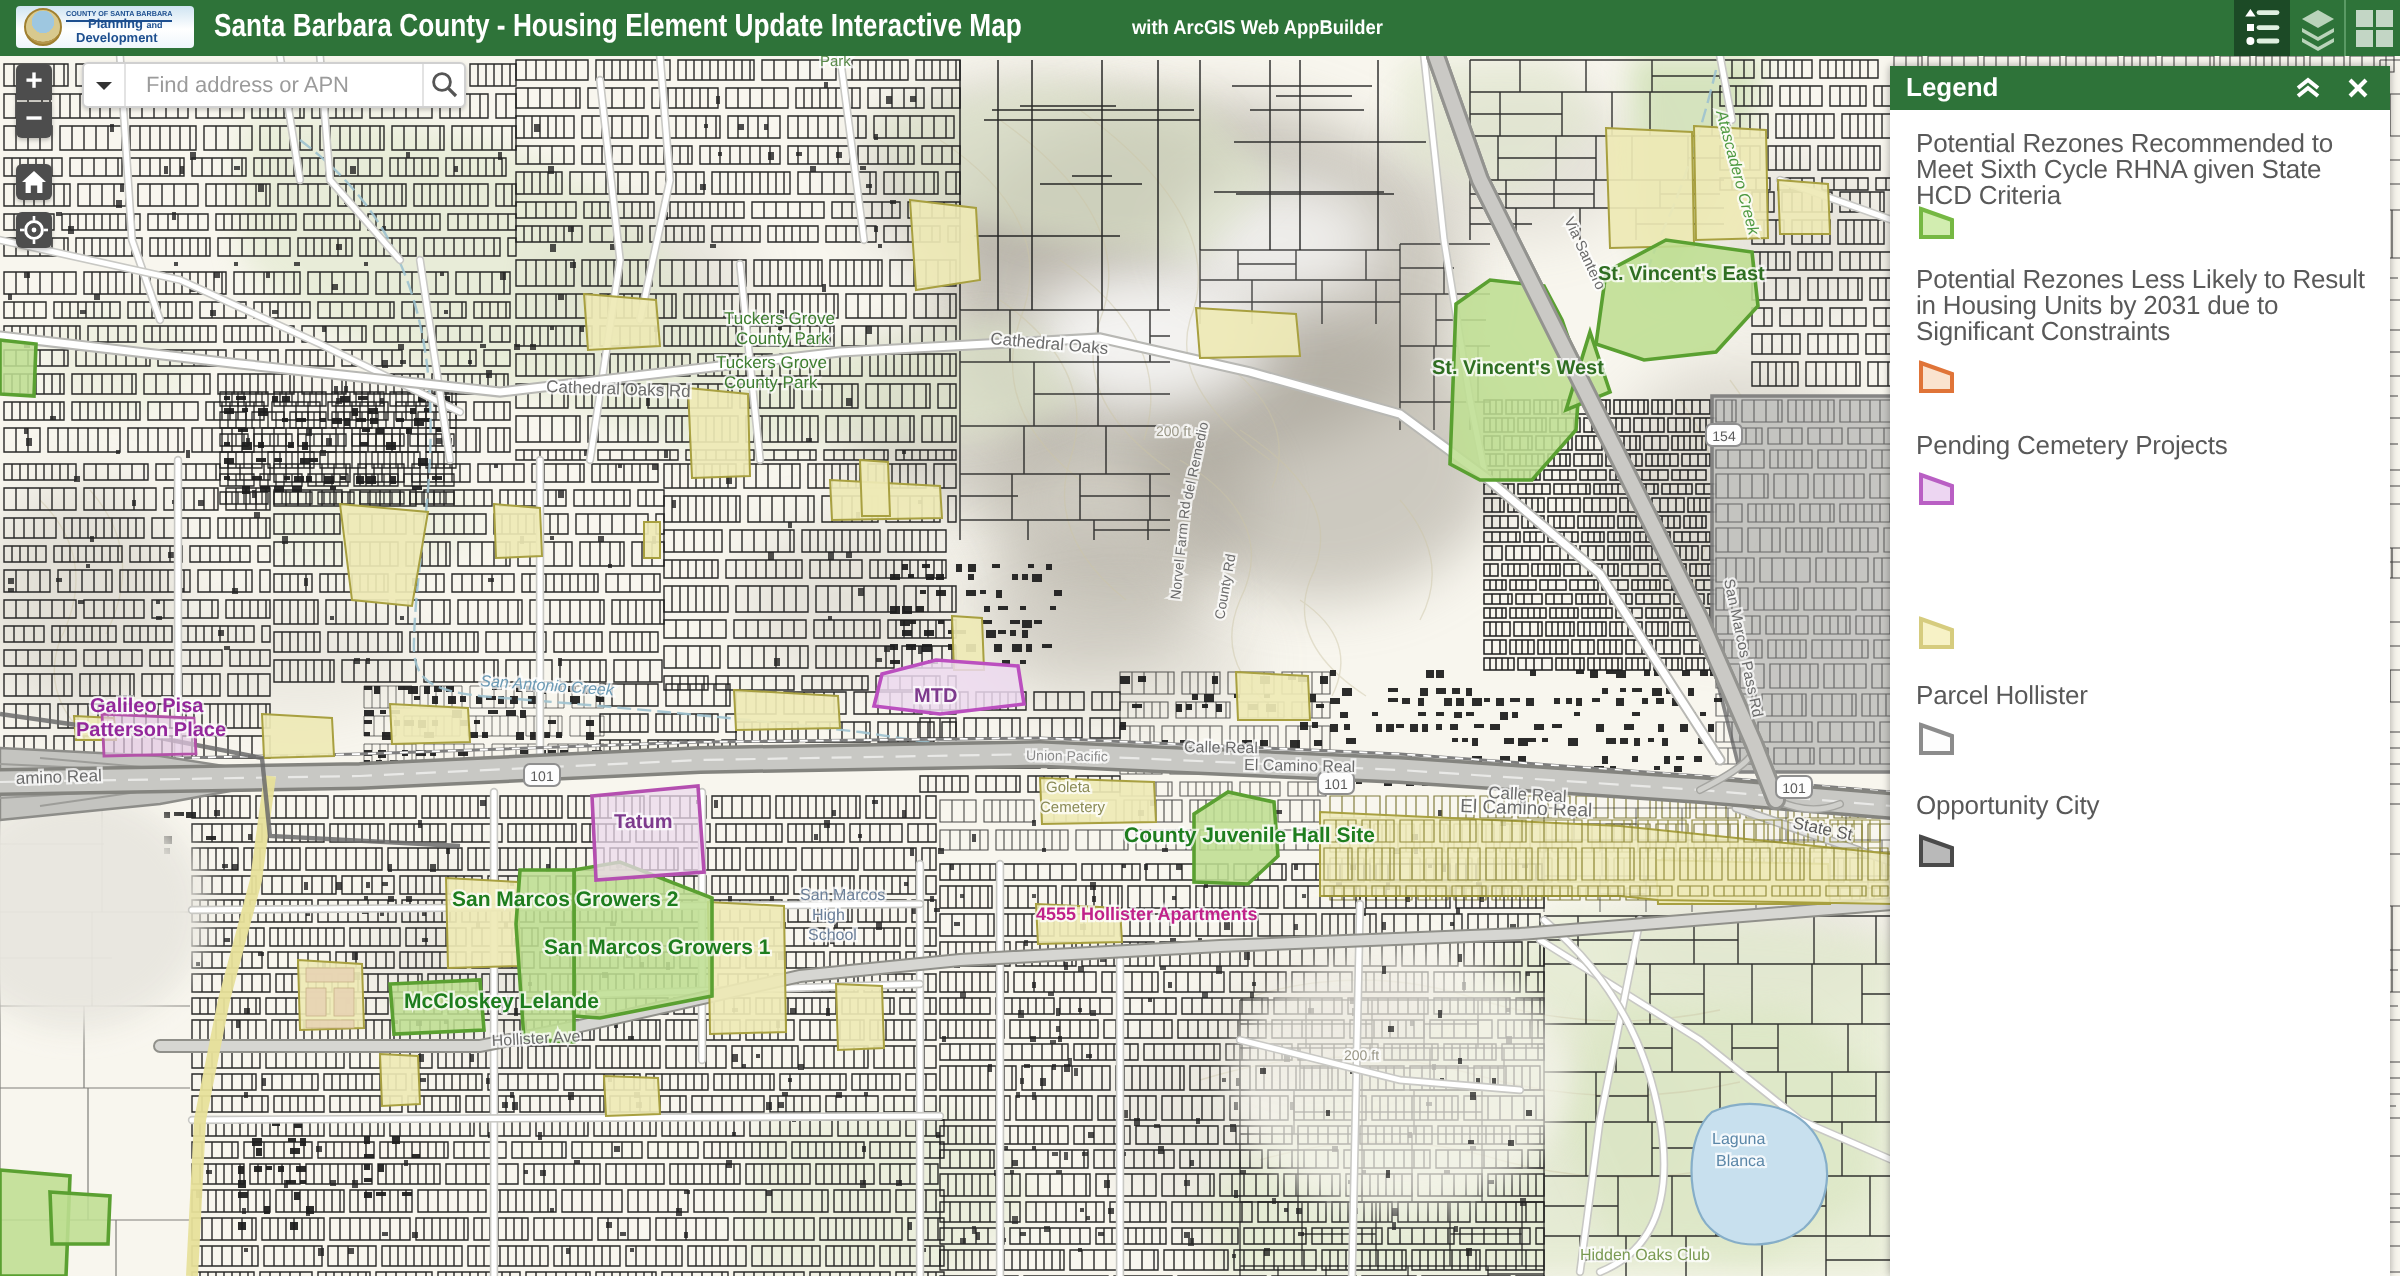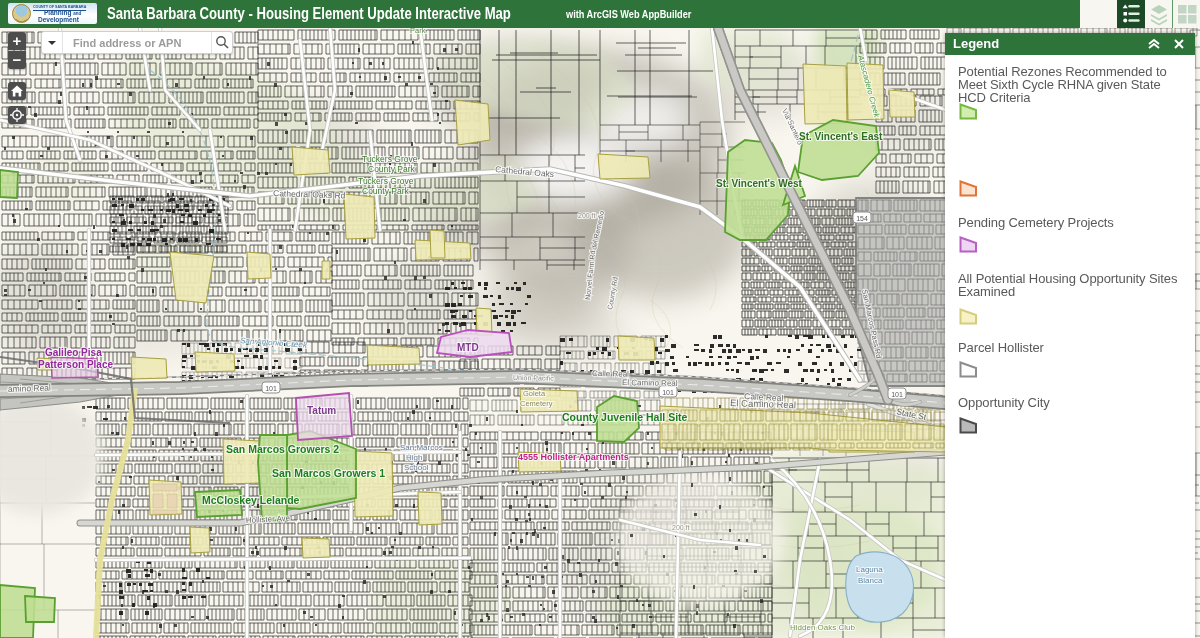--- a/index.html
+++ b/index.html
@@ -1,30 +1,30 @@
 <!DOCTYPE html>
 <html><head><meta charset="utf-8"><style>
 * { margin:0; padding:0; box-sizing:border-box; }
 body { width:1200px; height:638px; overflow:hidden; position:relative;
        font-family:"Liberation Sans", sans-serif; background:#f7f6f0; }
-#hdr { position:absolute; left:0; top:0; width:1080px; height:28px; background:#2e7339; z-index:30; }
+#hdr { position:absolute; left:0; top:0; width:1200px; height:28px; background:#2e7339; z-index:30; }
 #logo { position:absolute; left:8px; top:3px; width:89px; height:21px; border-radius:2px;
         background:linear-gradient(180deg,#cfe4f2,#ffffff 55%,#eef6fb); overflow:hidden; }
 #seal { position:absolute; left:4px; top:1px; width:19px; height:19px; border-radius:50%;
         background:radial-gradient(circle at 50% 35%, #9ec7e0 0 40%, #d8c98e 41% 70%, #b5964a 71%);
         border:1.5px solid #a08030; }
 .lgt { position:absolute; left:25px; color:#1d4f8f; white-space:nowrap; }
 #ttl { position:absolute; left:107px; top:4.5px; color:#fff; font-size:16px; font-weight:700; transform:scaleX(.82); transform-origin:left; white-space:nowrap; }
 #sub { position:absolute; left:566px; top:9px; color:#fff; font-size:10px; font-weight:700; transform:scaleX(.92); transform-origin:left; white-space:nowrap; }
 .hbtn { position:absolute; top:0; height:28px; width:28px; }
 #legbtn { left:1117px; background:#1c4a26; }
 #laybtn { left:1145px; }
 #grdbtn { left:1172px; border-left:1px solid #5a9a64; }
 #srch { position:absolute; left:41px; top:31px; width:192px; height:23px; background:#fff;
-        border:1px solid #d0d0d0; border-radius:3px; box-shadow:0 1px 2px rgba(0,0,0,.2); z-index:20;font-weight:bold; }
+        border:1px solid #d0d0d0; border-radius:3px; box-shadow:0 1px 2px rgba(0,0,0,.2); z-index:20; }
 #srch .dd { position:absolute; left:0; top:0; width:21px; height:21px; border-right:1px solid #e3e3e3; }
 #srch .dd:after { content:""; position:absolute; left:6px; top:9px; border:4.5px solid transparent; border-top-color:#333; }
 #srch .ph { position:absolute; left:31px; top:5px; font-size:11px; color:#9b9b9b; }
 #srch .mg { position:absolute; right:0; top:0; width:21px; height:21px; border-left:1px solid #e3e3e3; }
 .mbtn { position:absolute; left:8px; width:18px; height:18px; background:#4d4d4d; border-radius:3px;
         color:#fff; text-align:center; z-index:20; box-shadow:0 1px 2px rgba(0,0,0,.25); }
 #zplus { top:32px; border-radius:3px 3px 0 0; }
 #zminus { top:51px; border-radius:0 0 3px 3px; }
 #homeb { top:82px; }
 #locb { top:106px; }
@@ -405,28 +405,28 @@
         <g stroke="#fff" stroke-width="2">
           <line x1="2" y1="2" x2="10" y2="10"></line>
           <line x1="10" y1="2" x2="2" y2="10"></line>
         </g>
       </svg>
  </div>
  <div class="ltxt" style="top:32px;">Potential Rezones Recommended to Meet Sixth Cycle RHNA given State HCD Criteria</div>
  <svg class="lsw" style="top:68px" width="19" height="19" viewBox="0 0 19 19">
       <path d="M1.5,3.5 L17,9 L17,17.5 L1.5,17.5 Z" fill="#d2edb0" stroke="#76b843" stroke-width="2"></path>
     </svg>
+ <div class="ltxt" style="top:100px;">Potential Rezones Less Likely to Result in Housing Units by 2031 due to Significant Constraints</div>
  <svg class="lsw" style="top:145px" width="19" height="19" viewBox="0 0 19 19">
       <path d="M1.5,3.5 L17,9 L17,17.5 L1.5,17.5 Z" fill="#fae3cf" stroke="#e07438" stroke-width="2"></path>
     </svg>
  <div class="ltxt" style="top:183px;">Pending Cemetery Projects</div>
  <svg class="lsw" style="top:201px" width="19" height="19" viewBox="0 0 19 19">
       <path d="M1.5,3.5 L17,9 L17,17.5 L1.5,17.5 Z" fill="#edd6f2" stroke="#b95fc4" stroke-width="2"></path>
     </svg>
- <div class="ltxt" style="top:239px;">All Potential Housing Opportunity Sites Examined</div>
  <svg class="lsw" style="top:273px" width="19" height="19" viewBox="0 0 19 19">
       <path d="M1.5,3.5 L17,9 L17,17.5 L1.5,17.5 Z" fill="#f7f2c6" stroke="#d6cc7e" stroke-width="2"></path>
     </svg>
  <div class="ltxt" style="top:308px;">Parcel Hollister</div>
  <svg class="lsw" style="top:326px" width="19" height="19" viewBox="0 0 19 19">
       <path d="M1.5,3.5 L17,9 L17,17.5 L1.5,17.5 Z" fill="#fdfdfd" stroke="#8c8c8c" stroke-width="2"></path>
     </svg>
  <div class="ltxt" style="top:363px;">Opportunity City</div>
  <svg class="lsw" style="top:382px" width="19" height="19" viewBox="0 0 19 19">
       <path d="M1.5,3.5 L17,9 L17,17.5 L1.5,17.5 Z" fill="#b9b9b9" stroke="#4a4a4a" stroke-width="2"></path>

